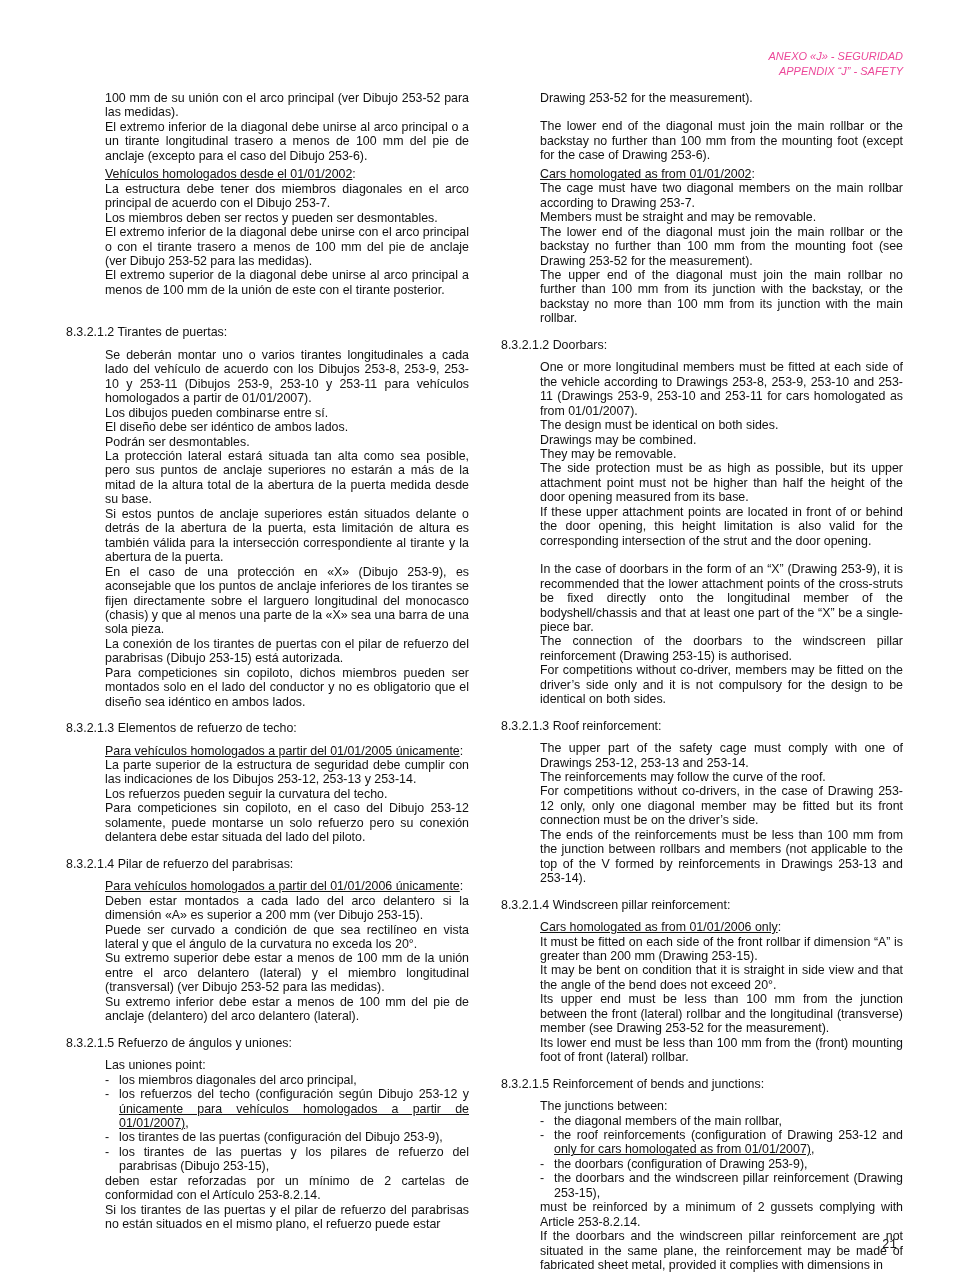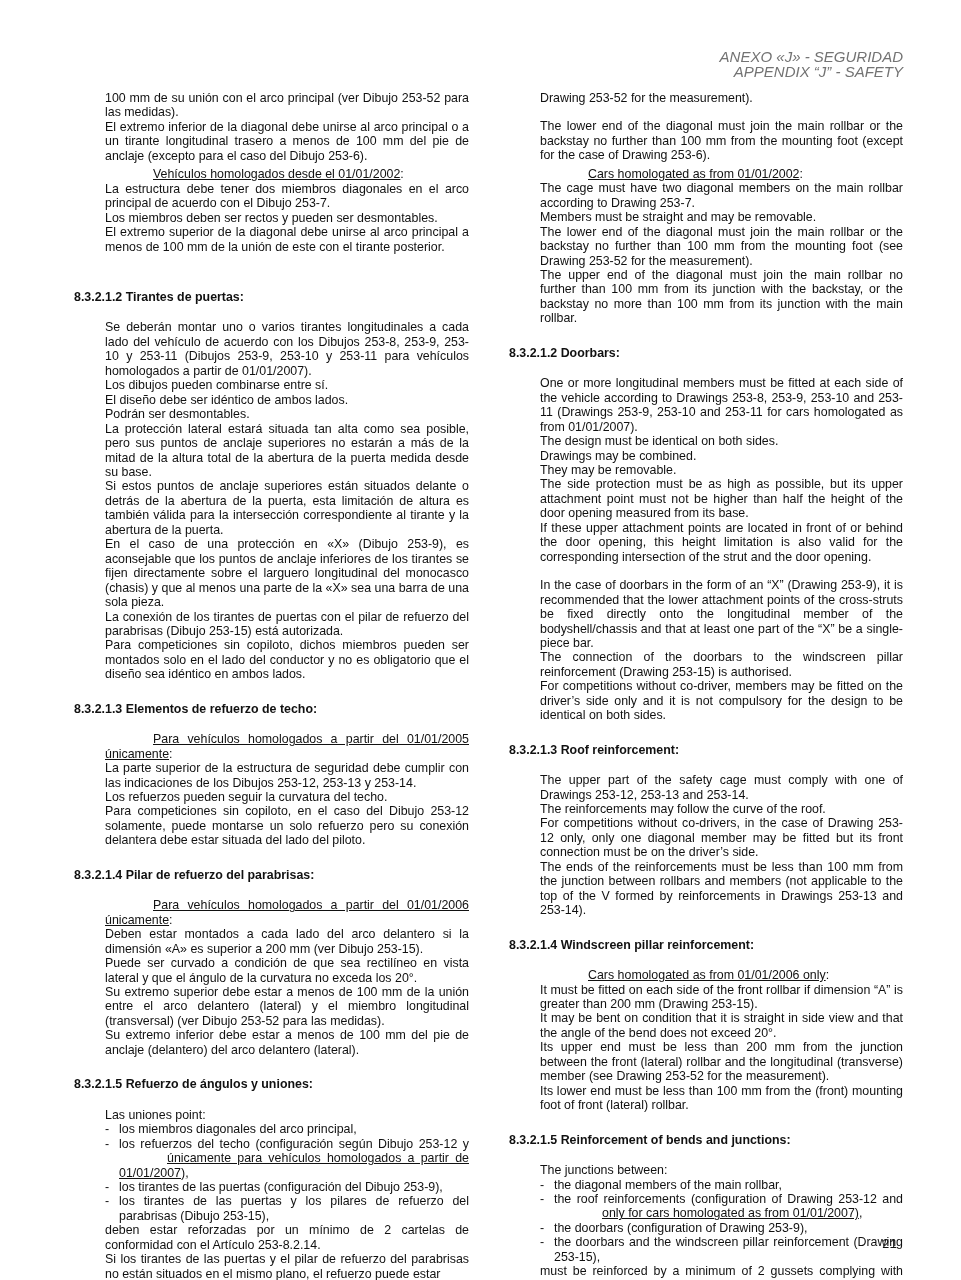--- a/index.html
+++ b/index.html
@@ -1,48 +1,49 @@
 <!DOCTYPE html>
 <html><head>
 <meta charset="utf-8">
 <style>
   html, body { margin:0; padding:0; background:#ffffff; }
   body { width:961px; height:1280px; position:relative; overflow:hidden;
          font-family:"Liberation Sans", sans-serif; color:#111; }
   .header { position:absolute; right:58px; top:49px; text-align:right;
-            font-style:italic; font-size:15px; line-height:15px; color:#737373; }
+            font-style:italic; font-size:11px; line-height:15px; color:#ec4899; }
   .col { position:absolute; top:91px; font-size:12.4px; line-height:14.45px; }
   .col.left { left:58px; width:411px; }
   .col.right { left:493px; width:410px; }
   .body { padding-left:47px; text-align:justify; }
   .p { margin:0; }
   .gap-s { height:4px; }
   .gap-m { height:14px; }
-  .sec-title { font-weight:bold; margin:16px; }
-  .u { text-decoration:underline;margin-left:48px; }
+  .sec-title { font-weight:normal; margin:8px; }
+  .u { text-decoration:underline; }
   .li { position:relative; padding-left:14px; margin:0; text-align:justify; }
   .li .dash { position:absolute; left:0; top:0; }
   .page-num { position:absolute; left:882px; top:1238px; font-size:12.4px;font-family:Liberation Mono, monospace; }
 </style>
 </head>
 <body>
 
 <div class="header">
   <div>ANEXO «J» - SEGURIDAD</div>
   <div>APPENDIX “J” - SAFETY</div>
 </div>
 
 <div class="col left">
   <div class="body">
     <p class="p">100 mm de su unión con el arco principal (ver Dibujo 253-52 para las medidas).</p>
     <p class="p">El extremo inferior de la diagonal debe unirse al arco principal o a un tirante longitudinal trasero a menos de 100 mm del pie de anclaje (excepto para el caso del Dibujo 253-6).</p>
     <div class="gap-s"></div>
     <p class="p"><span class="u">Vehículos homologados desde el 01/01/2002</span><span>:</span></p>
     <p class="p">La estructura debe tener dos miembros diagonales en el arco principal de acuerdo con el Dibujo 253-7.</p>
     <p class="p">Los miembros deben ser rectos y pueden ser desmontables.</p>
+    <p class="p">El extremo inferior de la diagonal debe unirse con el arco principal o con el tirante trasero a menos de 100 mm del pie de anclaje (ver Dibujo 253-52 para las medidas).</p>
     <p class="p">El extremo superior de la diagonal debe unirse al arco principal a menos de 100 mm de la unión de este con el tirante posterior.</p>
   </div>
   <div style="height:20px"></div>
 
   <p class="sec-title">8.3.2.1.2 Tirantes de puertas:</p>
   <div class="body">
     <p class="p">Se deberán montar uno o varios tirantes longitudinales a cada lado del vehículo de acuerdo con los Dibujos 253-8, 253-9, 253-10 y 253-11 (Dibujos 253-9, 253-10 y 253-11 para vehículos homologados a partir de 01/01/2007).</p>
     <p class="p">Los dibujos pueden combinarse entre sí.</p>
     <p class="p">El diseño debe ser idéntico de ambos lados.</p>
     <p class="p">Podrán ser desmontables.</p>
@@ -121,21 +122,21 @@
     <p class="p">For competitions without co-drivers, in the case of Drawing 253-12 only, only one diagonal member may be fitted but its front connection must be on the driver’s side.</p>
     <p class="p">The ends of the reinforcements must be less than 100 mm from the junction between rollbars and members (not applicable to the top of the V formed by reinforcements in Drawings 253-13 and 253-14).</p>
   </div>
   <div class="gap-s"></div>
 
   <p class="sec-title">8.3.2.1.4 Windscreen pillar reinforcement:</p>
   <div class="body">
     <p class="p"><span class="u">Cars homologated as from 01/01/2006 only</span><span>:</span></p>
     <p class="p">It must be fitted on each side of the front rollbar if dimension “A” is greater than 200 mm (Drawing 253-15).</p>
     <p class="p">It may be bent on condition that it is straight in side view and that the angle of the bend does not exceed 20°.</p>
-    <p class="p">Its upper end must be less than 200 mm from the junction between the front (lateral) rollbar and the longitudinal (transverse) member (see Drawing 253-52 for the measurement).</p>
+    <p class="p">Its upper end must be less than 100 mm from the junction between the front (lateral) rollbar and the longitudinal (transverse) member (see Drawing 253-52 for the measurement).</p>
     <p class="p">Its lower end must be less than 100 mm from the (front) mounting foot of front (lateral) rollbar.</p>
   </div>
   <div class="gap-s"></div>
 
   <p class="sec-title">8.3.2.1.5 Reinforcement of bends and junctions:</p>
   <div class="body">
     <p class="p">The junctions between:</p>
     <p class="li"><span class="dash">-</span><span>the diagonal members of the main rollbar,</span></p>
     <p class="li"><span class="dash">-</span><span>the roof reinforcements (configuration of Drawing 253-12 and </span><span class="u">only for cars homologated as from 01/01/2007)</span><span>,</span></p>
     <p class="li"><span class="dash">-</span><span>the doorbars (configuration of Drawing 253-9),</span></p>

